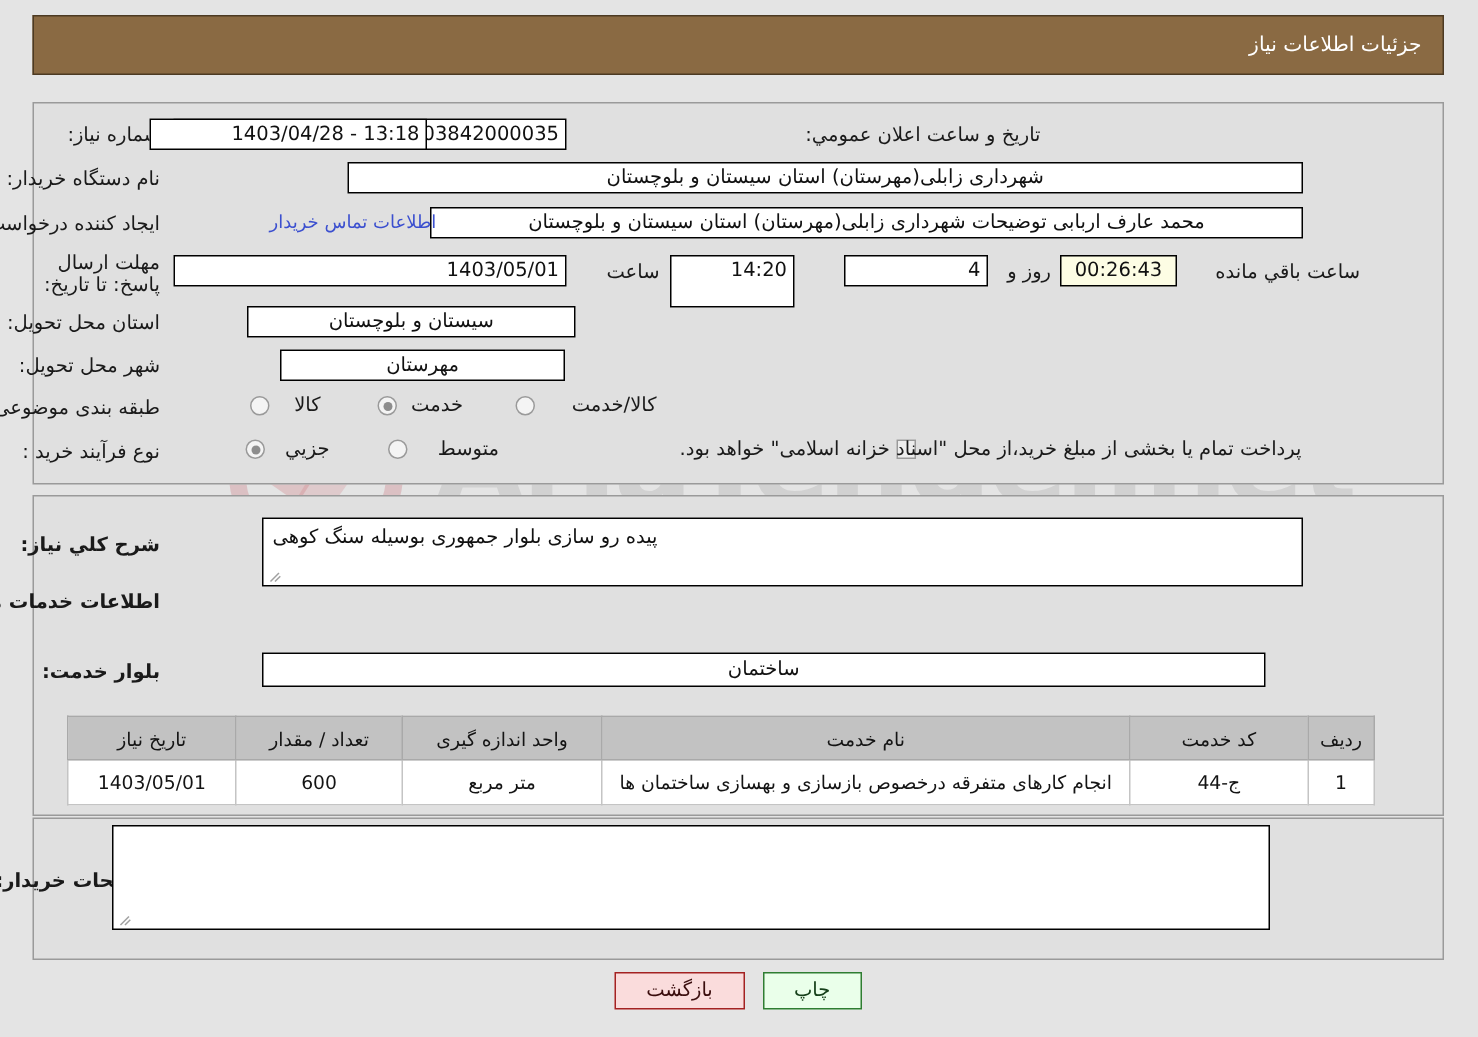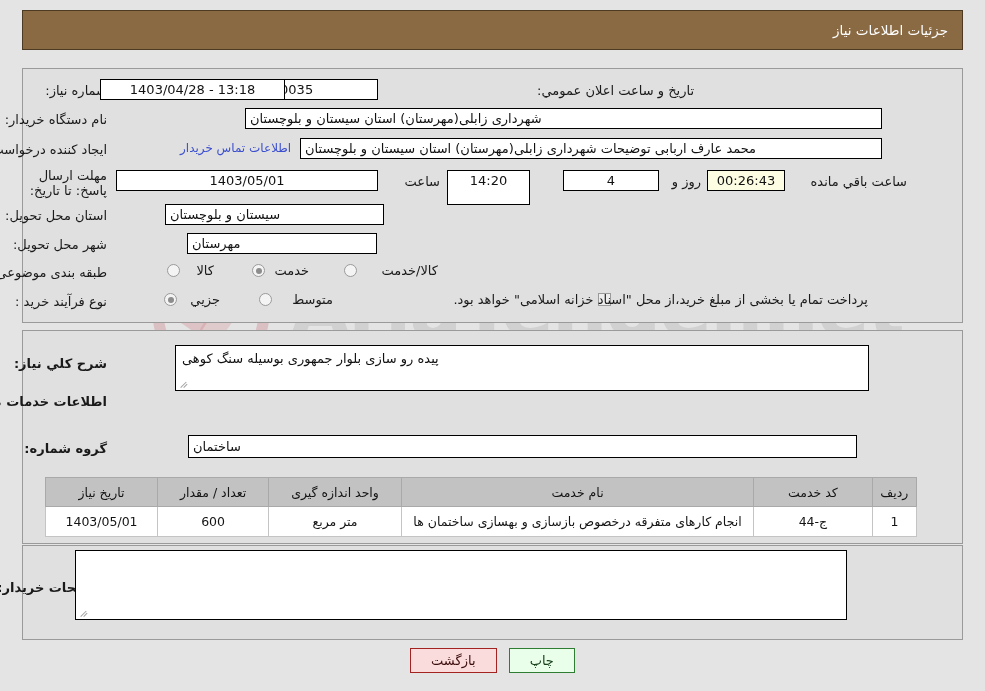--- a/index.html
+++ b/index.html
@@ -106,22 +106,22 @@
     box-sizing: border-box;
     font-family: "DejaVu Sans", "Liberation Sans", sans-serif;
     font-size: 13px;
     color: #111;
     line-height: 20px;
     padding: 0 4px;
     overflow: hidden;
     white-space: nowrap;
     z-index: 12;
   }
-  .tbox.center { text-align: center; }
-  .tbox.right  { text-align: left; margin-left: 13px; }
+  .tbox.center { }
+  .tbox.right  { text-align: center; }
   .tbox.timer  { background: #fdfde4; text-align: center; }
 
   
   .link {
     position: absolute;
     color: #3b4fcf;
     font-size: 12px;
     text-decoration: none;
     cursor: pointer;
     z-index: 13;
@@ -337,21 +337,21 @@
 <div class="tarea" style="left:175px; top:345px; width:694px; height:46px;">
   <span>پیده رو سازی بلوار جمهوری بوسیله سنگ کوهی</span>
   <span class="grip">
       <span></span>
       <span></span>
     </span>
 </div>
 
 <div class="section-head" style="right:878px; top:394px; font-weight:bold;">اطلاعات خدمات مورد نیاز</div>
 
-<div class="lbl" style="right:878px; top:441px; font-weight:bold;">گروه شماره:</div>
+<div class="lbl" style="right:878px; top:441px; font-weight:bold;">بلوار خدمت:</div>
 <div class="tbox right" style="left:175px; top:435px; width:669px; height:23px; line-height:22px;">ساختمان</div>
 
 <table id="needs-table">
   <thead>
     <tr>
       <th style="width:36px;">ردیف</th>
       <th style="width:117px;">کد خدمت</th>
       <th style="width:371px;">نام خدمت</th>
       <th style="width:133px;">واحد اندازه گیری</th>
       <th style="width:109px;">تعداد / مقدار</th>

